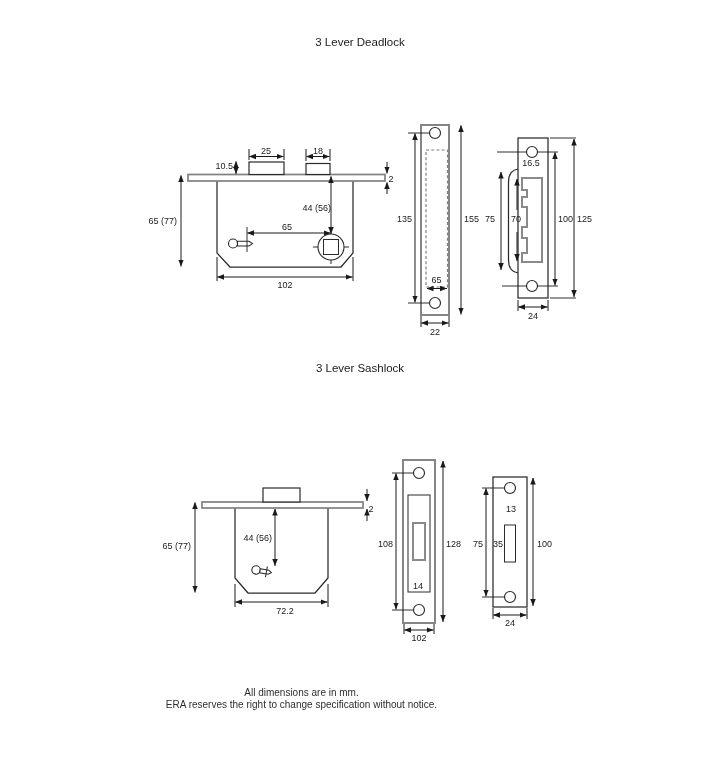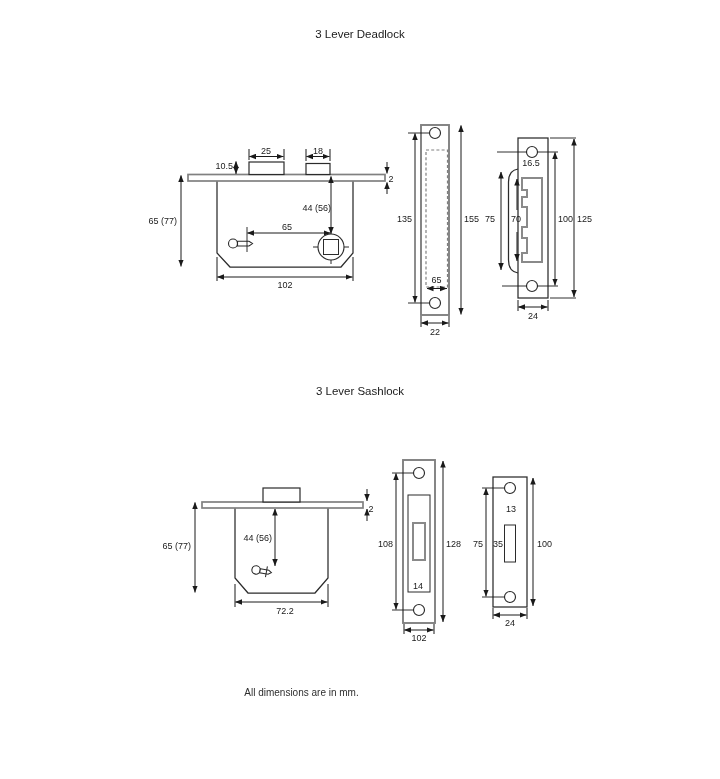--- a/index.html
+++ b/index.html
@@ -6,22 +6,22 @@
   html,body{margin:0;padding:0;}
   body{
     width:720px;height:779px;position:relative;overflow:hidden;
     background:var(--bg);
     font-family:"Liberation Sans",sans-serif;
   }
   .title{
     position:absolute;left:0;width:720px;text-align:center;
     font-size:11.5px;color:var(--ink);
   }
-  #deadlock-title{top:28px;}
-  #sashlock-title{top:385px;}
+  #deadlock-title{top:36px;}
+  #sashlock-title{top:362px;}
   .footer{
     position:absolute;top:687px;left:0;width:603px;text-align:center;
     font-size:10px;line-height:12.2px;color:#2e2e2e;
   }
   svg{position:absolute;top:0;left:0;}
   .dim{stroke:var(--ink);stroke-width:1;fill:none;}
   .lead{stroke:var(--ink);stroke-width:0.9;fill:none;}
   .plate{fill:#fff;stroke:var(--gray);stroke-width:1.7;}
   .plate2{fill:#fff;stroke:var(--gray);stroke-width:1.9;}
   .case{fill:none;stroke:#2b2b2b;stroke-width:1.25;}
@@ -248,13 +248,14 @@
       <line class="dim" x1="493" y1="608" x2="493" y2="619"></line>
       <line class="dim" x1="527" y1="608" x2="527" y2="619"></line>
       <line class="dim" x1="493.5" y1="615" x2="526.5" y2="615" marker-start="url(#mS)" marker-end="url(#mE)"></line>
       <text class="lbl" x="510" y="626" text-anchor="middle">24</text>
     </g>
   </g>
 </svg>
 
 <div class="footer">
   <div>All dimensions are in mm.</div>
+  <div>ERA reserves the right to change specification without notice.</div>
 </div>
 
 </body></html>

